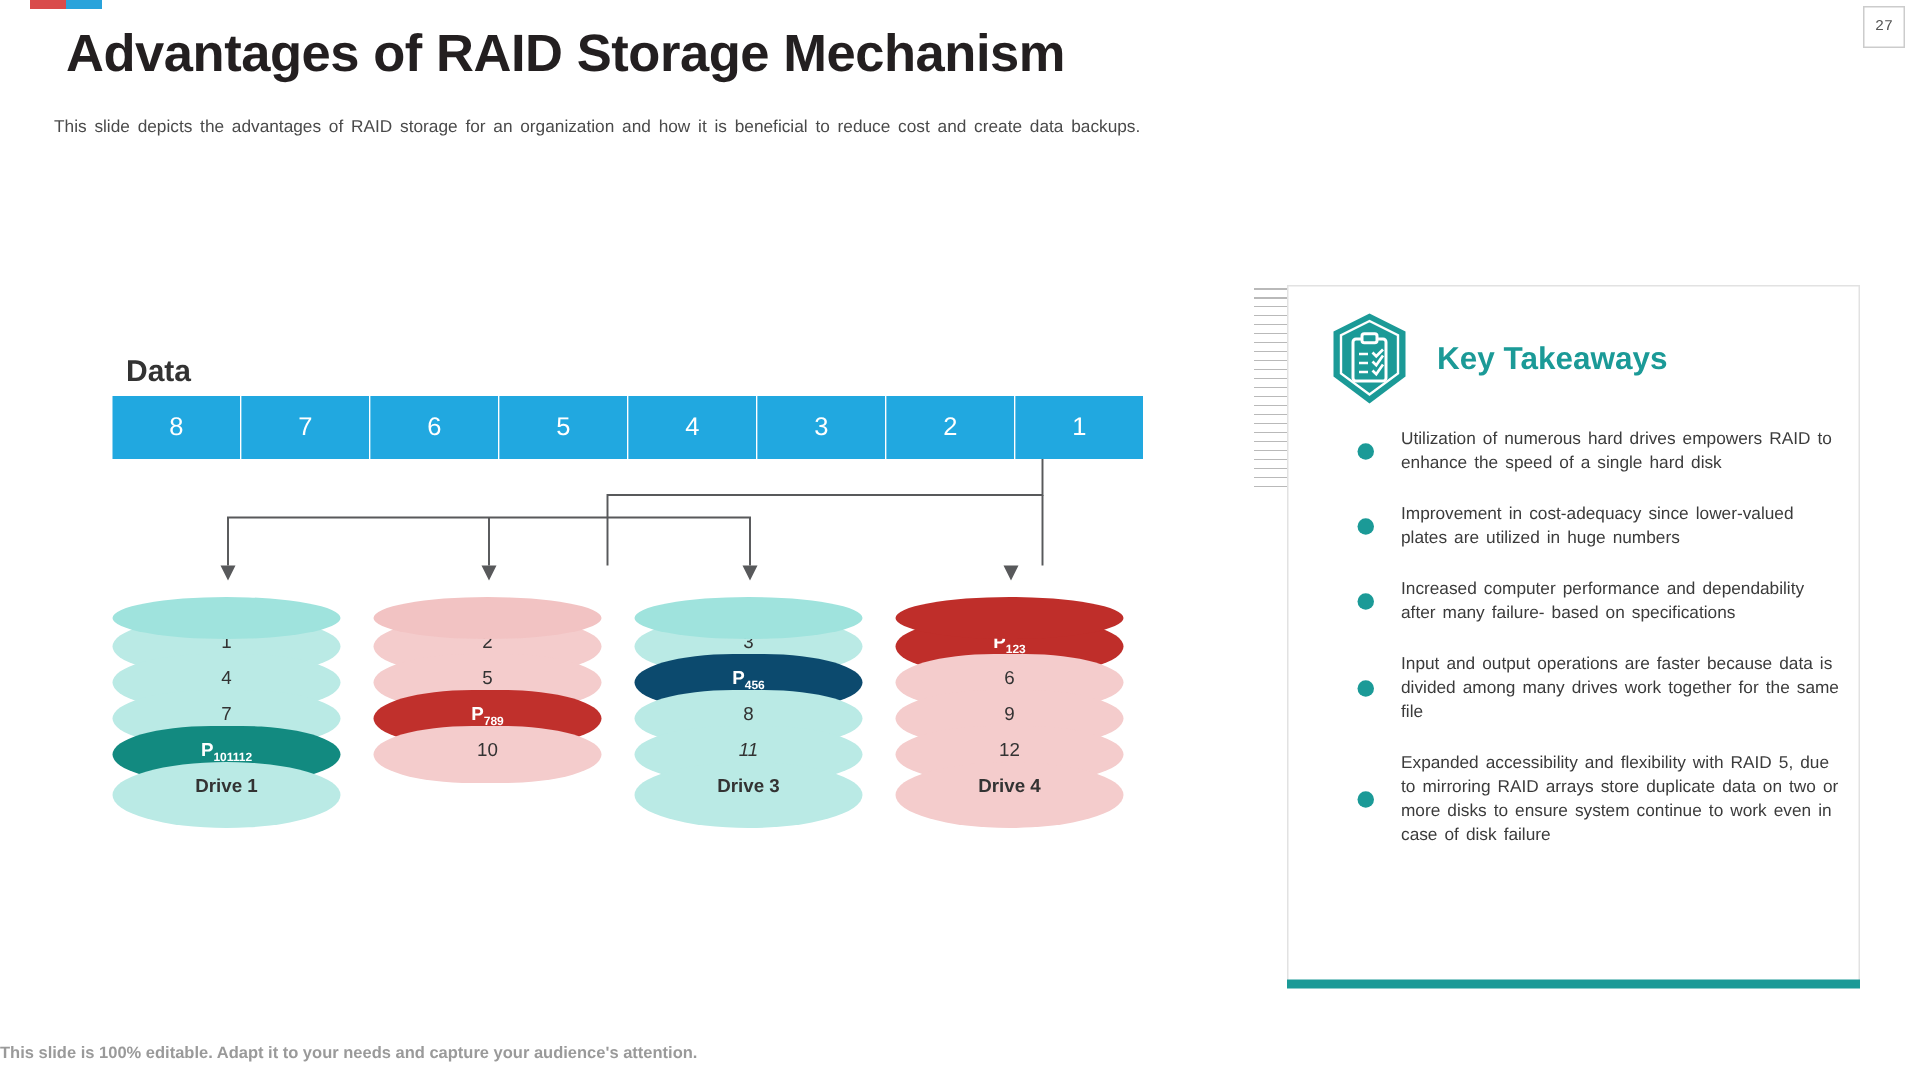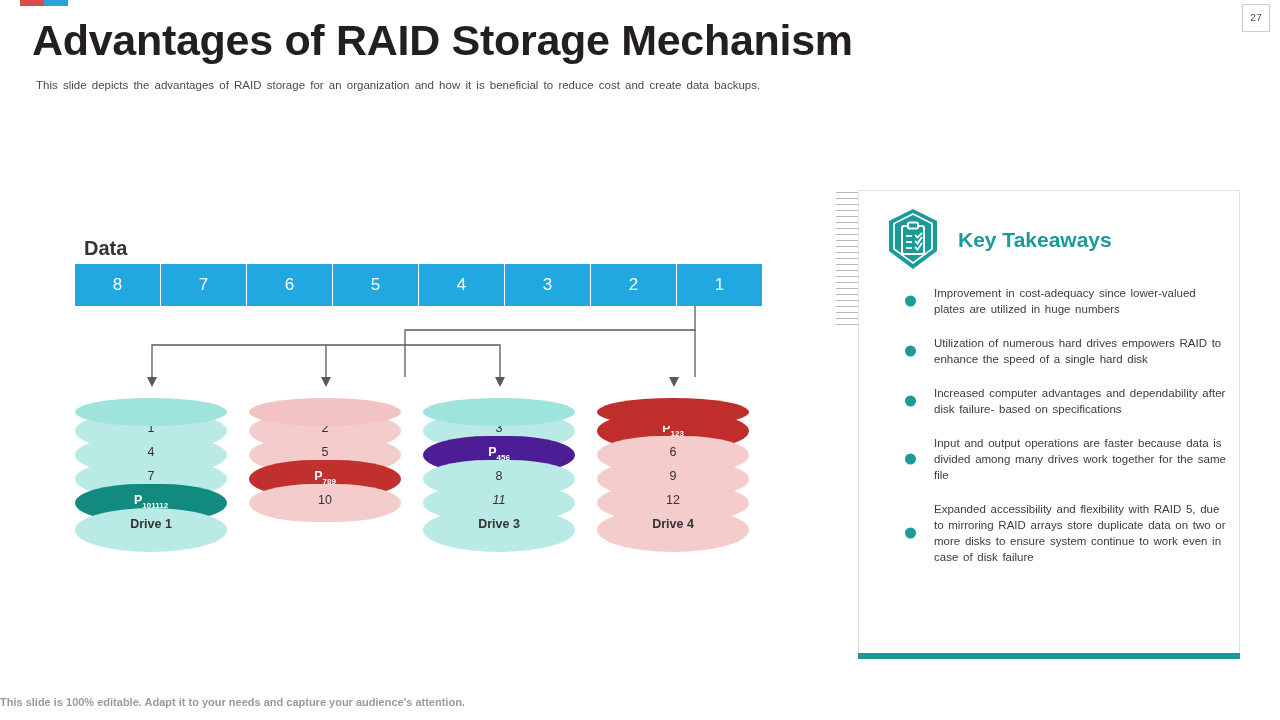--- a/index.html
+++ b/index.html
@@ -19,22 +19,22 @@
     position:absolute;right:10px;top:4px;
     width:26px;height:26px;
     border:1px solid #cccccc;
     background:#ffffff;
     display:flex;align-items:center;justify-content:center;
     font-size:10px;color:#555;font-family:Liberation Mono, monospace;
   }
 
   
   .title{
-    position:absolute;left:32px;top:16px;
-    font-size:43px;font-weight:bold;color:#231f20;
+    position:absolute;left:44px;top:16px;
+    font-size:35px;font-weight:bold;color:#231f20;
     letter-spacing:-0.3px;
   }
   .subtitle{
     position:absolute;left:36px;top:79px;
     font-size:11.5px;color:#4a4a4a;
     word-spacing:2px;
   }
 
   
   .diagram{position:absolute;left:0;top:175px;width:800px;height:470px;}
@@ -187,21 +187,21 @@
         </div>
         <div class="band" style="background: rgb(244, 204, 204);">
           <span>10</span>
         </div>
       </div>
       <div class="cyl" style="left: 423px; top: 223px;">
         <div class="top" style="background: rgb(159, 227, 221);"></div>
         <div class="band" style="background: rgb(186, 234, 229);">
           <span>3</span>
         </div>
-        <div class="band parity" style="background: #4c1d95;">
+        <div class="band parity" style="background: #0c4a6e;">
           <span>P<sub>456</sub></span>
         </div>
         <div class="band" style="background: rgb(186, 234, 229);">
           <span>8</span>
         </div>
         <div class="band" style="background: rgb(186, 234, 229); font-style: italic;">
           <span>11</span>
         </div>
         <div class="band" style="background: rgb(186, 234, 229); height: 44px;">
           <span style="font-weight: bold;">Drive 3</span>
@@ -244,29 +244,29 @@
     <path d="M36,28 l2.5,2.5 L43,26" fill="none" stroke="#ffffff" stroke-width="1.8"></path>
     <path d="M36,34 l2.5,2.5 L43,30" fill="none" stroke="#ffffff" stroke-width="1.8"></path>
     <path d="M36,40 l2.5,2.5 L43,36" fill="none" stroke="#ffffff" stroke-width="1.8"></path>
   </svg>
 </div>
 <div class="kt-title">Key Takeaways</div>
 
 <div class="bullets">
   <div class="bullet">
     <span class="dot"></span>
+    <span>Utilization of numerous hard drives empowers RAID to enhance the speed of a single hard disk</span>
+  </div>
+  <div class="bullet">
+    <span class="dot"></span>
     <span>Improvement in cost-adequacy since lower-valued plates are utilized in huge numbers</span>
   </div>
   <div class="bullet">
     <span class="dot"></span>
-    <span>Utilization of numerous hard drives empowers RAID to enhance the speed of a single hard disk</span>
-  </div>
-  <div class="bullet">
-    <span class="dot"></span>
-    <span>Increased computer advantages and dependability after disk failure- based on specifications</span>
+    <span>Increased computer performance and dependability after many failure- based on specifications</span>
   </div>
   <div class="bullet">
     <span class="dot"></span>
     <span>Input and output operations are faster because data is divided among many drives work together for the same file</span>
   </div>
   <div class="bullet">
     <span class="dot"></span>
     <span>Expanded accessibility and flexibility with RAID 5, due to mirroring RAID arrays store duplicate data on two or more disks to ensure system continue to work even in case of disk failure</span>
   </div>
 </div>

